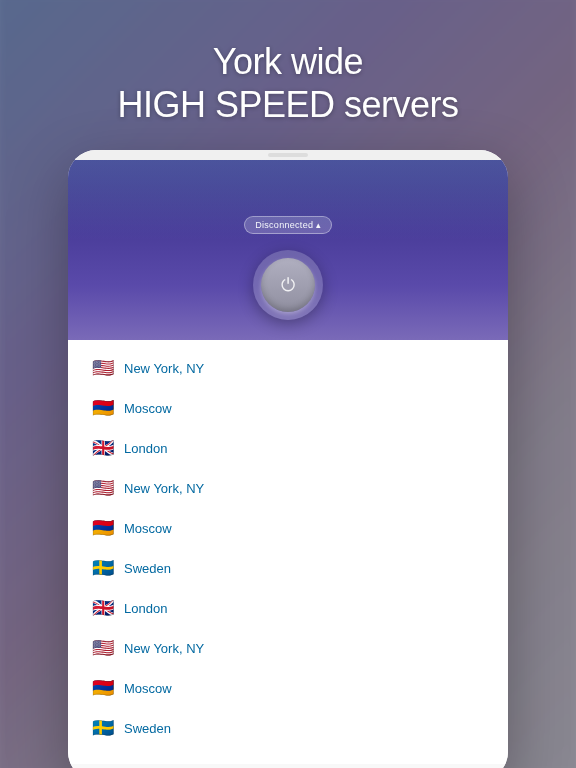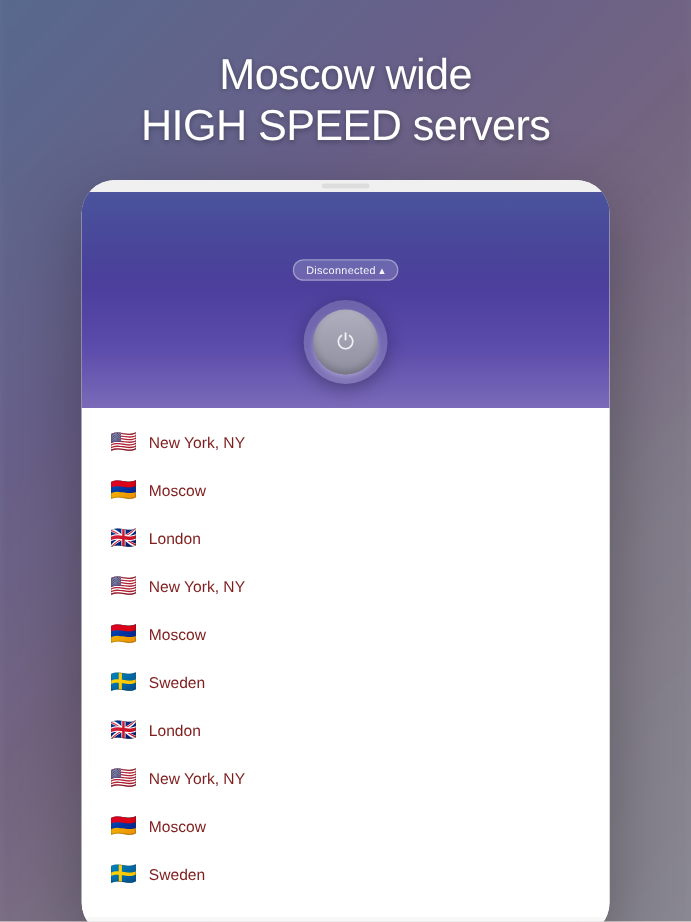--- a/index.html
+++ b/index.html
@@ -151,21 +151,21 @@
 
     .flag-emoji {
       font-size: 18px;
       width: 22px;
       text-align: center;
       flex-shrink: 0;
     }
 
     .server-name {
       font-size: 13px;
-      color: #7f1d1d;
+      color: #0369a1;
       font-weight: 400;
     }
 
     .device-bottom-bar {
       height: 16px;
       background: #f8f8f8;
       display: flex;
       justify-content: center;
       align-items: center;
     }
@@ -181,21 +181,21 @@
 </head>
 <body>
 
 <div class="bg"></div>
 <div class="bg-overlay"></div>
 
 <div class="content">
 
   <div class="headline">
     <h1>
-      <span>Moscow wide</span><br>
+      <span>York wide</span><br>
       <strong><span>HIGH SPEED</span></strong>
       <span> </span><span>servers</span>
     </h1>
   </div>
 
   <div class="device-frame">
     <div class="device-top-bar"></div>
 
     <div class="vpn-header">
       <div class="status-badge">

